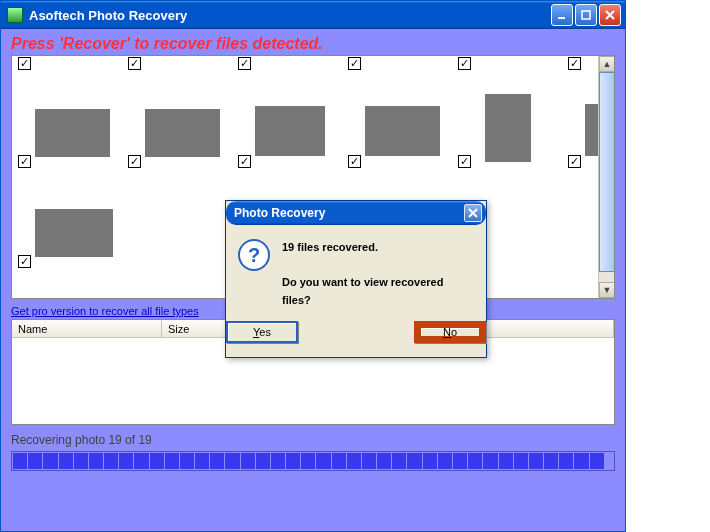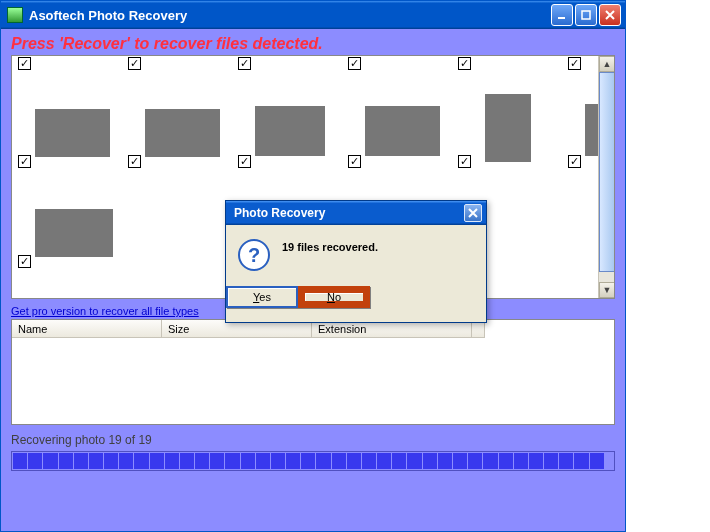--- a/index.html
+++ b/index.html
@@ -121,21 +121,21 @@
   }
   .prolink {
     color: #0000d0; text-decoration: underline;
     font-size: 11px; margin: 6px 0 2px 0;
     display: inline-block; cursor: pointer;
   }
   .grid {
     background: #fff;
     border: 1px solid #888;
     height: 106px;
-    display:flex; flex-direction:row;
+    display:flex; flex-direction:column;
   }
   .gridhead {
     display:flex; height:18px;
     background: linear-gradient(#fdfcfa, #ece9de);
     border-bottom: 1px solid #c8c4b8;
     font-size: 11px;
   }
   .gridhead .col {
     border-right: 1px solid #c8c4b8;
     padding: 2px 6px;
@@ -162,21 +162,21 @@
     width: 262px;
     border: 1px solid #003a8a;
     box-shadow: 2px 2px 6px rgba(0,0,0,.3);
     background: #ece9d8;
     z-index: 50;
   }
   .dlg-title {
     height: 24px;
     background: linear-gradient(to bottom, #4a98f8 0%, #0a5cce 10%, #0a5cce 90%, #003a8a 100%);
     color: #fff; font-weight: bold; font-size: 12px;
-    display:flex; align-items:center; padding: 0 4px 0 8px;
+    display:flex; align-items:center; padding: 0 4px 0 8px; border-radius: 10px;
   }
   .dlg-title .t { flex:1; }
   .dlg-close {
     width:18px; height:18px;
     background: linear-gradient(#8ab4f0, #3a74c8);
     border: 1px solid #dce8fa; border-radius:2px;
     display:flex; align-items:center; justify-content:center;
   }
   .dlg-body {
     display:flex; padding: 14px 12px 6px 12px;
@@ -184,21 +184,21 @@
   }
   .qicon {
     width: 32px; height: 32px; border-radius: 50%;
     background: #fff; border: 2px solid #2a60c0;
     color: #2a60c0; font-weight: bold; font-size: 20px;
     display:flex; align-items:center; justify-content:center;
     flex-shrink:0;
   }
   .dlg-text { font-size: 11px; line-height: 1.6; font-weight: bold; }
   .dlg-buttons {
-    display:flex; justify-content:flex-start; 
+    display:flex; justify-content:space-between; 
     padding: 6px 0 14px 0;
   }
   .btn {
     width: 72px; height: 22px;
     background: #ece9d8;
     border: 7px solid #c2410c;
     box-shadow: inset 1px 1px 0 #fff, 1px 1px 0 #808080;
     font-size: 11px;
     display:flex; align-items:center; justify-content:center;
     cursor: pointer;
@@ -365,20 +365,21 @@
       <svg width="10" height="10" viewBox="0 0 10 10">
           <path d="M1 1 L9 9 M9 1 L1 9" stroke="#fff" stroke-width="2"></path>
         </svg>
     </div>
   </div>
   <div class="dlg-body">
     <div class="qicon">?</div>
     <div class="dlg-text">
       <div>19 files recovered.</div>
       <br>
+      <div>Do you want to view recovered files?</div>
     </div>
   </div>
   <div class="dlg-buttons">
     <div class="btn default">
         <span><span class="ul-first">Y</span>es</span>
       </div>
     <div class="btn">
         <span><span class="ul-first">N</span>o</span>
       </div>
   </div>

